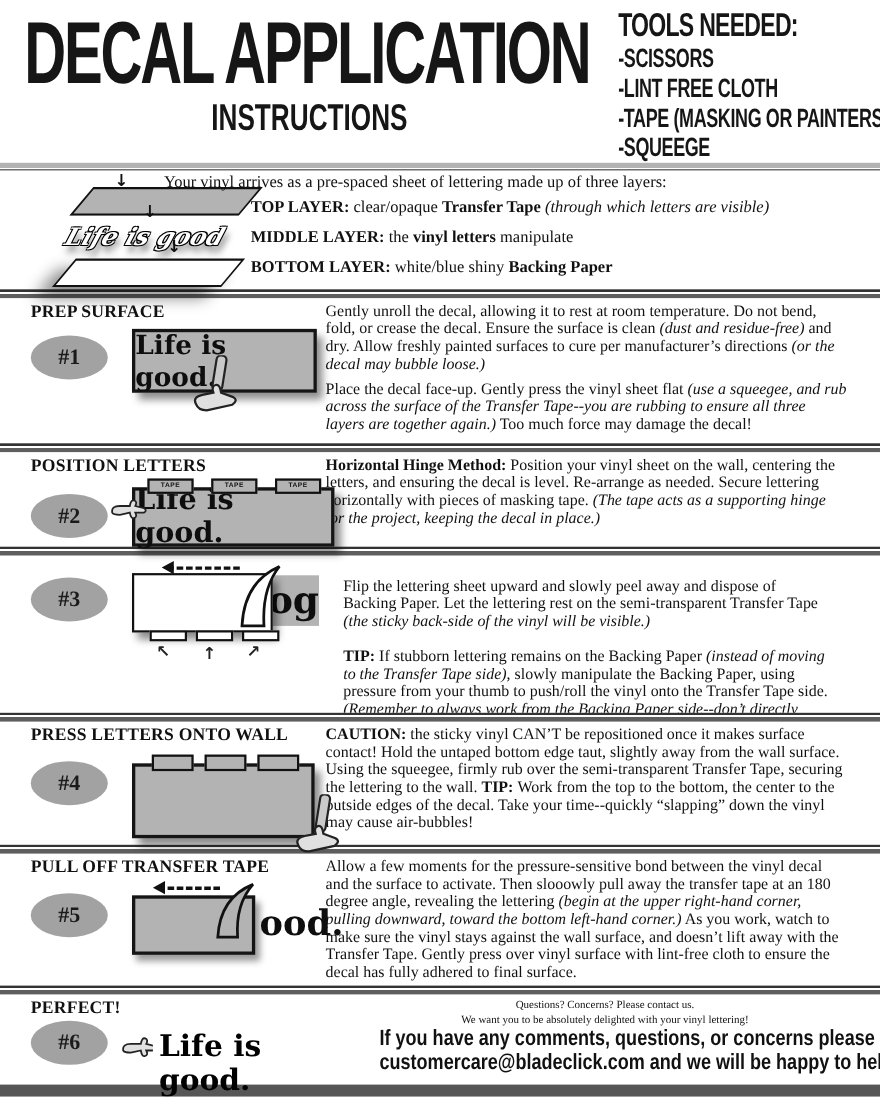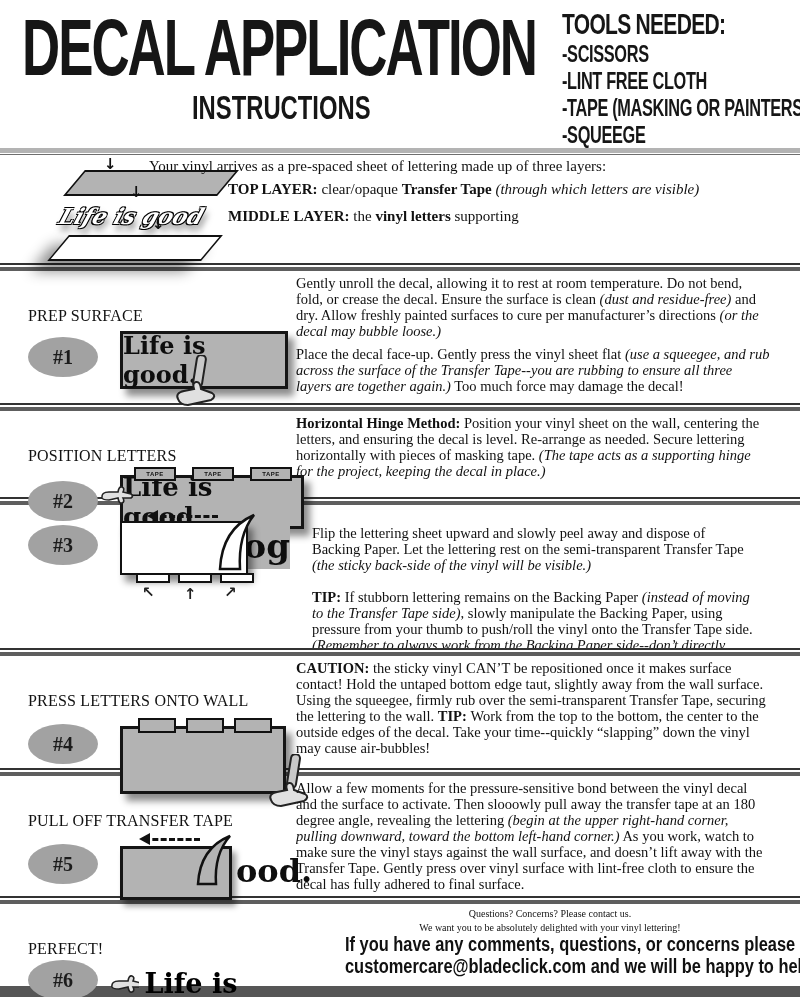--- a/index.html
+++ b/index.html
@@ -35,21 +35,21 @@
      text-shadow:-1px -1px 0 #000,1px -1px 0 #000,-1px 1px 0 #000,1px 1px 0 #000,4px 6px 6px rgba(0,0,0,.5);}
   .darr{position:absolute;font-family:"DejaVu Sans",sans-serif;font-weight:700;font-size:15px;color:#111;}
   
   .step{display:flex;flex:0 0 auto;position:relative;}
   .left{width:296px;flex:0 0 auto;position:relative;}
   .right{flex:1 1 auto;margin-right:30px;overflow:hidden;font-size:14.5px;line-height:1.1;padding-top:5px;}
   .para{margin:0 0 7px 0;}
   .para.tight{margin:16px;}
   .st-b{font-weight:700;}
   .st-i{font-style:italic;}
-  .step-title{font-weight:400;font-size:16px;padding:4px 0 0 28px;letter-spacing:.2px;white-space:nowrap;margin-top:32px;}
+  .step-title{font-weight:700;font-size:16px;padding:4px 0 0 28px;letter-spacing:.2px;white-space:nowrap;}
   .left-row{display:flex;align-items:flex-start;padding-left:28px;margin-top:6px;}
   .badge{width:70px;height:40px;border-radius:50%;background:#a2a2a2;color:#1b1b1b;
          display:flex;align-items:center;justify-content:center;font-weight:700;font-size:20px;
          flex:0 0 auto;margin-top:6px;}
   .art{position:relative;margin-left:22px;}
   .decal-box{background:#b3b3b3;border:3px solid #151515;display:flex;align-items:center;
      justify-content:center;font-family:"DejaVu Serif",serif;font-weight:700;color:#0e0e0e;
      box-shadow:6px 7px 7px rgba(0,0,0,.45);}
   .tape-tab{position:absolute;background:#b3b3b3;border:2px solid #111;color:#111;
      font-family:"Liberation Sans",sans-serif;font-weight:700;font-size:6px;letter-spacing:.5px;
@@ -92,21 +92,22 @@
       <span class="darr" style="left:52px;top:-12px;">↓</span>
       <div class="sheet gray"></div>
       <span class="darr" style="left:78px;top:16px;">↓</span>
       <span class="outline-text">Life is good</span>
       <span class="darr" style="left:100px;top:48px;">↓</span>
       <div class="sheet white"></div>
     </div>
     <div class="layers-intro">Your vinyl arrives as a pre-spaced sheet of lettering made up of three layers:</div>
     <div class="layer-rows">
       <div class="layer-row"><span class="st-b">TOP LAYER: </span><span>clear/opaque </span><span class="st-b">Transfer Tape </span><span class="st-i">(through which letters are visible)</span></div>
-      <div class="layer-row"><span class="st-b">MIDDLE LAYER: </span><span>the </span><span class="st-b">vinyl letters </span><span>supporting</span></div>
+      <div class="layer-row"><span class="st-b">MIDDLE LAYER: </span><span>the </span><span class="st-b">vinyl letters </span><span>manipulate</span></div>
+      <div class="layer-row"><span class="st-b">BOTTOM LAYER: </span><span>white/blue shiny </span><span class="st-b">Backing Paper</span></div>
     </div>
   </section>
 
   <div class="sep"></div>
 
   <section class="step" style="height:132px;">
     <div class="left">
       <div class="step-title">PREP SURFACE</div>
       <div class="left-row">
         <div class="badge">#1</div>

